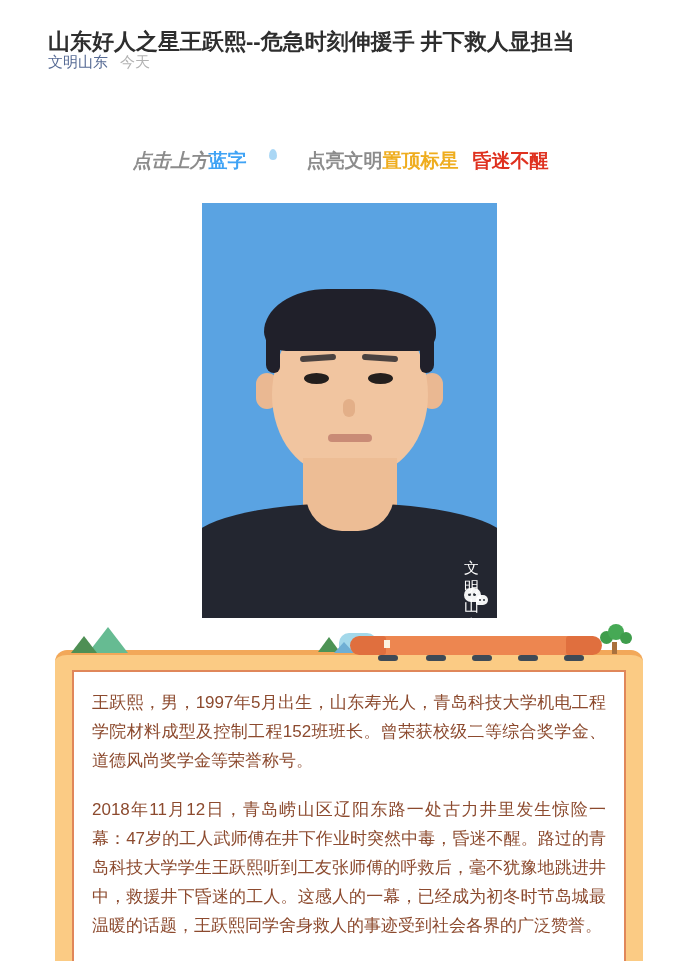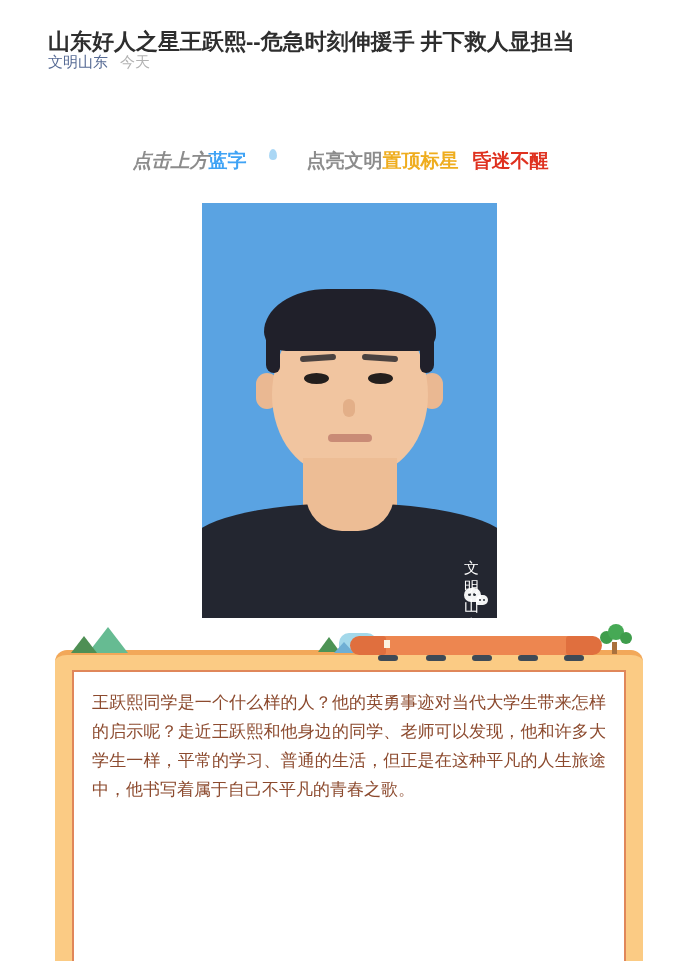--- a/index.html
+++ b/index.html
@@ -151,20 +151,22 @@
           <i class="d1"></i>
           <i class="d2"></i>
         </span>
     </span>
     <span>文明山东</span>
   </span>
 </div>
 
 <div class="obox">
   <div class="ibox">
+    <p>王跃熙，男，1997年5月出生，山东寿光人，青岛科技大学机电工程学院材料成型及控制工程152班班长。曾荣获校级二等综合奖学金、道德风尚奖学金等荣誉称号。</p>
+    <p>2018年11月12日，青岛崂山区辽阳东路一处古力井里发生惊险一幕：47岁的工人武师傅在井下作业时突然中毒，昏迷不醒。路过的青岛科技大学学生王跃熙听到工友张师傅的呼救后，毫不犹豫地跳进井中，救援井下昏迷的工人。这感人的一幕，已经成为初冬时节岛城最温暖的话题，王跃熙同学舍身救人的事迹受到社会各界的广泛赞誉。</p>
     <p>王跃熙同学是一个什么样的人？他的英勇事迹对当代大学生带来怎样的启示呢？走近王跃熙和他身边的同学、老师可以发现，他和许多大学生一样，平常的学习、普通的生活，但正是在这种平凡的人生旅途中，他书写着属于自己不平凡的青春之歌。</p>
   </div>
 </div>
 
 <div class="decor">
   <span class="tri mtnL1"></span>
   <span class="tri mtnL2"></span>
   <span class="tri mtnM1"></span>
   <span class="cloud"></span>
   <span class="tri mtnM2"></span>

